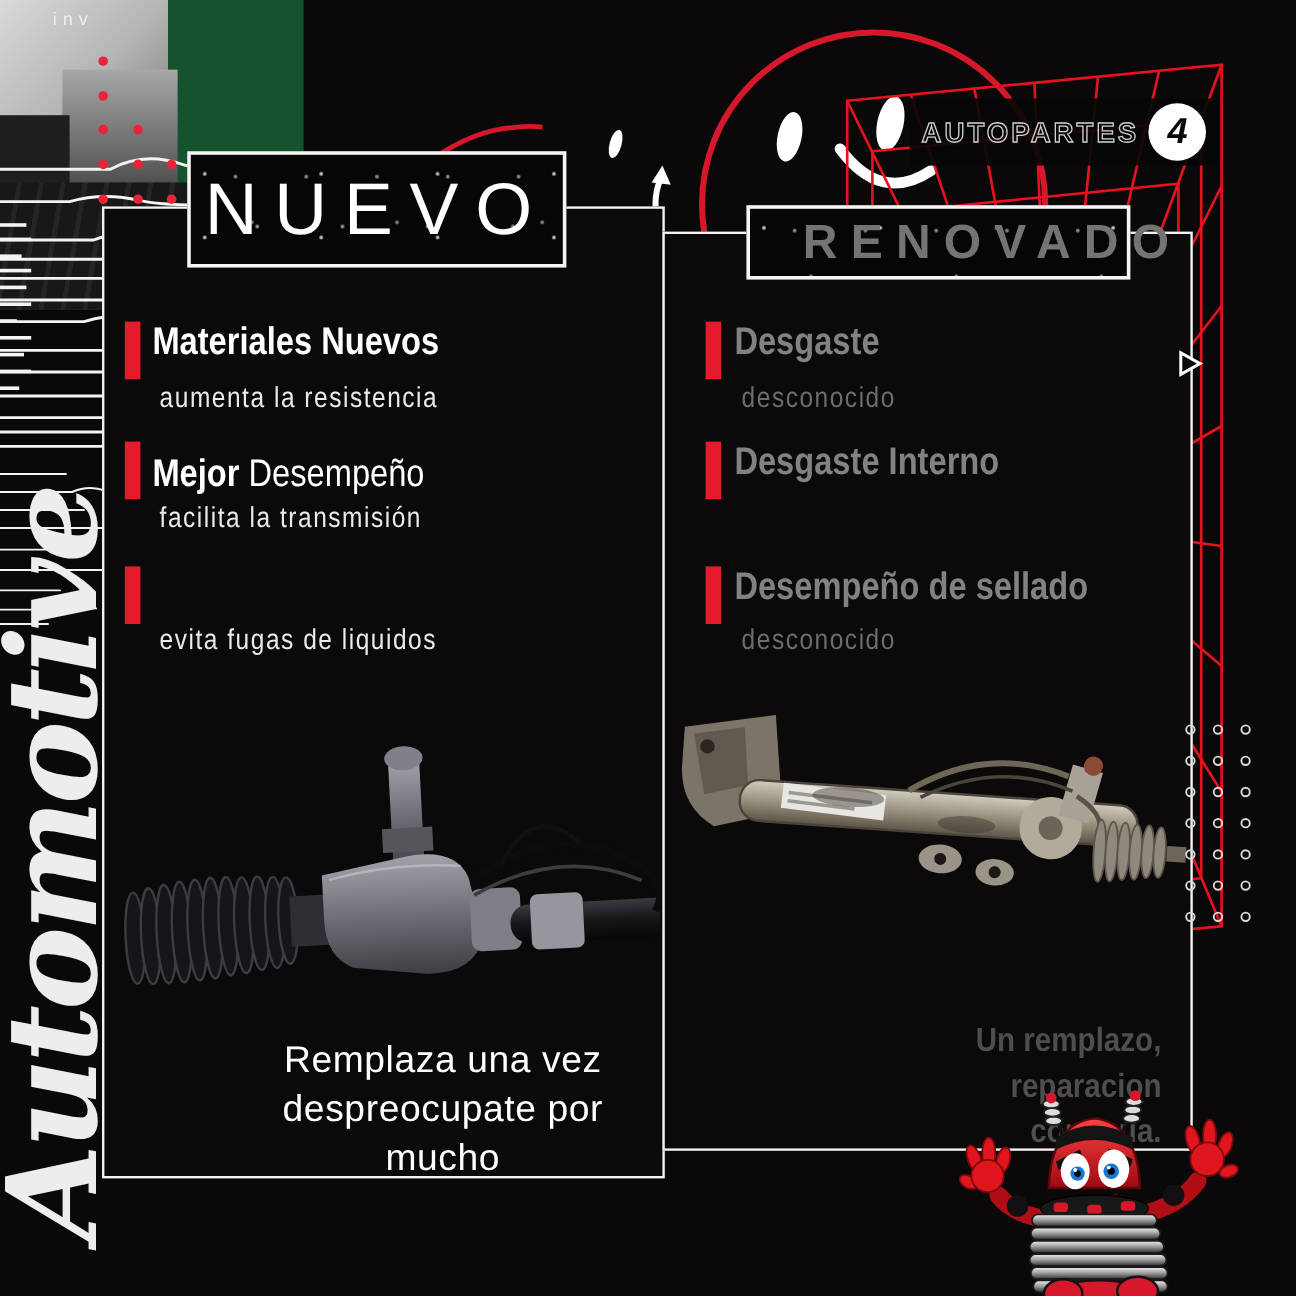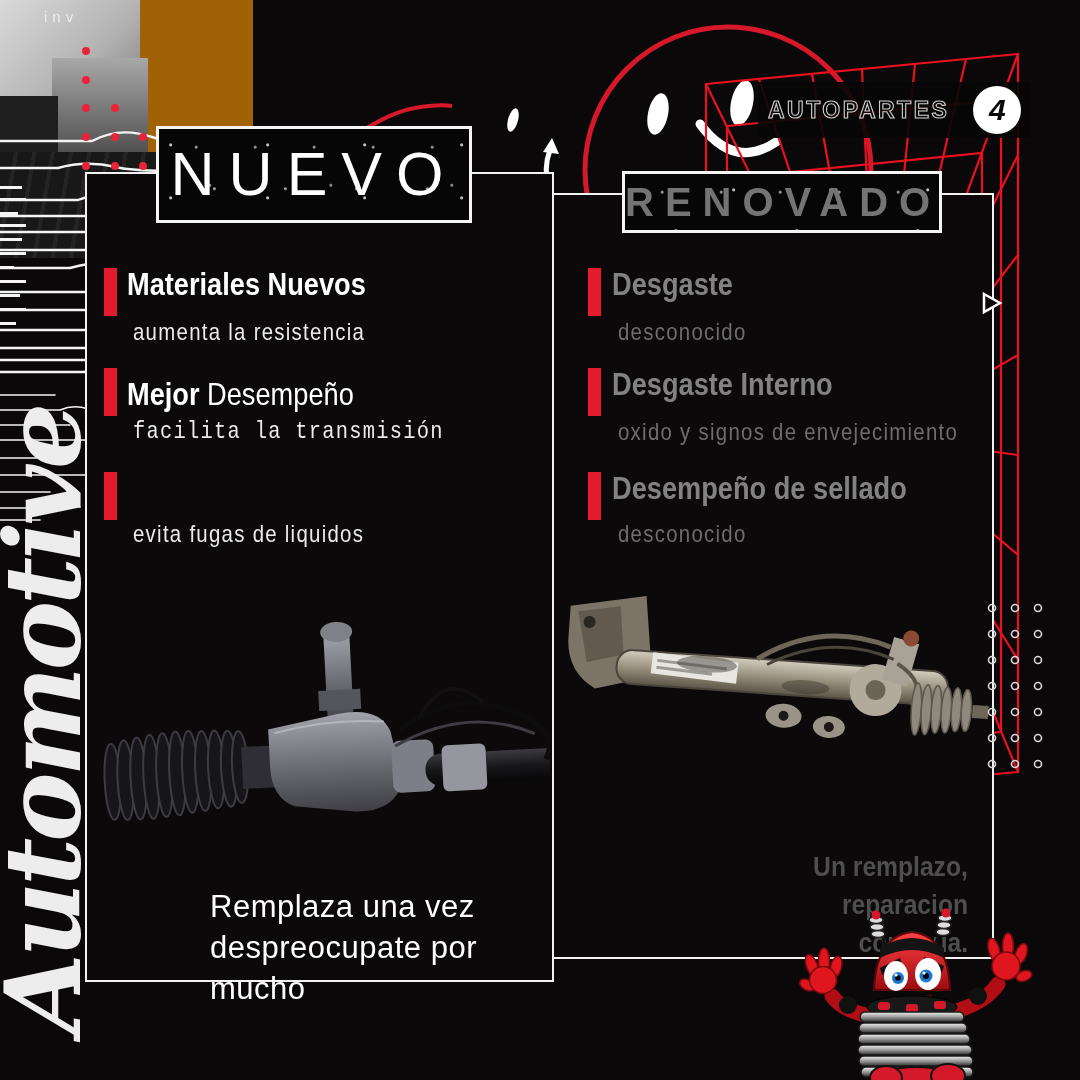--- a/index.html
+++ b/index.html
@@ -16,48 +16,48 @@
     background-image:
       radial-gradient(circle at 12% 30%, rgba(255,255,255,.75) 0 1px, transparent 2px),
       radial-gradient(circle at 78% 72%, rgba(255,255,255,.6) 0 1px, transparent 2px),
       radial-gradient(circle at 42% 84%, rgba(255,255,255,.5) 0 1px, transparent 2px),
       radial-gradient(circle at 63% 18%, rgba(255,255,255,.55) 0 1px, transparent 2px);
     background-size:97px 53px,71px 83px,121px 67px,59px 101px;
     text-align:center;white-space:nowrap;}
   #nuevo-box{left:156px;top:126px;width:310px;height:91px;}
   #nuevo-box .t{font-weight:normal;font-size:61px;letter-spacing:14px;line-height:91px;color:#ffffff;}
   #renovado-box{left:622px;top:171px;width:314px;height:56px;}
-  #renovado-box .t{font-weight:bold;font-size:40px;letter-spacing:11px;line-height:56px;color:#747474;}
+  #renovado-box .t{font-weight:bold;font-size:40px;letter-spacing:11px;line-height:56px;color:#747474;padding-left:44px;}
   
   .bar{position:absolute;width:13px;height:48px;z-index:6;}
   .hd{position:absolute;z-index:6;white-space:nowrap;font-weight:bold;font-size:32px;}
   .hd .light{font-weight:normal;}
   .sub{position:absolute;z-index:6;white-space:nowrap;font-size:24px;letter-spacing:1.5px;}
   .cond{display:inline-block;transform:scaleX(0.85);transform-origin:left top;}
   .condR{display:inline-block;transform:scaleX(0.88);transform-origin:right top;}
   .l-hd{color:#ffffff;}  .l-sub{color:#ebebeb;}
   .r-hd{color:#828282;}  .r-sub{color:#6d6d6d;}
   
-  #left-footer{left:210px;top:862px;width:318px;text-align:left;z-index:6;
-    color:#ffffff;font-size:31px;line-height:41px;letter-spacing:.5px;margin-top:24px;}
+  #left-footer{left:210px;top:862px;width:318px;text-align:center;z-index:6;
+    color:#ffffff;font-size:31px;line-height:41px;letter-spacing:.5px;}
   #right-footer{left:700px;top:848px;width:268px;text-align:right;z-index:6;
     color:#4e4e4e;font-weight:bold;font-size:28px;line-height:38px;}
   
-  #brand{left:758px;top:82px;z-index:6;display:flex;align-items:center;gap:24px;
+  #brand{left:758px;top:82px;z-index:6;display:flex;align-items:center;gap:8px;
     background:rgba(8,6,6,.92);padding:4px 10px;}
   #brand .name{font-weight:bold;font-size:23px;letter-spacing:2.5px;color:transparent;
     -webkit-text-stroke:1.1px #cfcfcf;}
   #brand .badge{width:48px;height:48px;border-radius:50%;background:#ffffff;color:#0a0809;
     font-weight:bold;font-style:italic;font-size:30px;line-height:48px;text-align:center;}
   
   #gothic{left:-18px;top:1034px;transform:rotate(-90deg);transform-origin:0 0;z-index:3;
     font-family:"DejaVu Serif",serif;font-weight:bold;font-style:italic;font-size:104px;
     color:#ededed;white-space:nowrap;letter-spacing:-4px;}
   
-  #photo{left:0;top:806px;width:253px;height:258px;background:#a16207;z-index:2;overflow:hidden;}
+  #photo{left:0;top:806px;width:253px;height:258px;background:#14532d;z-index:2;overflow:hidden;}
   #photo .wall{position:absolute;left:0;top:0;width:140px;height:115px;
     background:linear-gradient(135deg,#d9d9d9 0%,#b5b5b5 55%,#7e7e7e 100%);}
   #photo .shelf{position:absolute;left:52px;top:58px;width:96px;height:132px;
     background:linear-gradient(180deg,#a8a8a8,#5f5f5f 60%,#2b2b2b);}
   #photo .col{position:absolute;left:0;top:96px;width:58px;height:162px;background:#1e1e1e;}
   #photo .seat{position:absolute;left:0;top:152px;width:253px;height:106px;
     background:repeating-linear-gradient(100deg,#181818 0 14px,#242424 14px 18px);}
   #photo .inv{position:absolute;left:44px;top:8px;color:#eeeeee;font-size:15px;letter-spacing:5px;}
   #castbadge{position:absolute;left:146px;top:164px;width:116px;height:58px;
     border:3px solid #f0f0f0;border-radius:50%;transform:rotate(-12deg);background:#14110e;
@@ -284,43 +284,40 @@
     <span class="cond"><span>Materiales Nuevos</span><span class="light"></span></span>
   </div>
   <div class="sub l-sub" style="left:133px;top:318px;">
     <span class="cond">aumenta la resistencia</span>
   </div>
 
   <div class="bar" style="left:104px;top:368px;background:#e31b2d;"></div>
   <div class="hd l-hd" style="left:127px;top:376px;">
     <span class="cond"><span>Mejor</span><span class="light"> Desempeño</span></span>
   </div>
-  <div class="sub l-sub" style="left:133px;top:418px;font-family:Liberation Mono, monospace;">
+  <div class="sub l-sub" style="left:133px;top:418px;">
     <span class="cond">facilita la transmisión</span>
   </div>
 
   <div class="bar" style="left:104px;top:472px;background:#e31b2d;"></div>
   <div class="sub l-sub" style="left:133px;top:520px;">
     <span class="cond">evita fugas de liquidos</span>
   </div>
 
   <div class="bar" style="left:588px;top:268px;background:#e31b2d;"></div>
   <div class="hd r-hd" style="left:612px;top:266px;">
     <span class="cond">Desgaste</span>
   </div>
   <div class="sub r-sub" style="left:618px;top:318px;">
     <span class="cond">desconocido</span>
   </div>
 
   <div class="bar" style="left:588px;top:368px;background:#e31b2d;"></div>
   <div class="hd r-hd" style="left:612px;top:366px;">
     <span class="cond">Desgaste Interno</span>
-  </div>
-  <div class="sub r-sub" style="left:618px;top:418px;">
-    <span class="cond">oxido y signos de envejecimiento</span>
   </div>
 
   <div class="bar" style="left:588px;top:472px;background:#e31b2d;"></div>
   <div class="hd r-hd" style="left:612px;top:470px;">
     <span class="cond">Desempeño de sellado</span>
   </div>
   <div class="sub r-sub" style="left:618px;top:520px;">
     <span class="cond">desconocido</span>
   </div>
 

